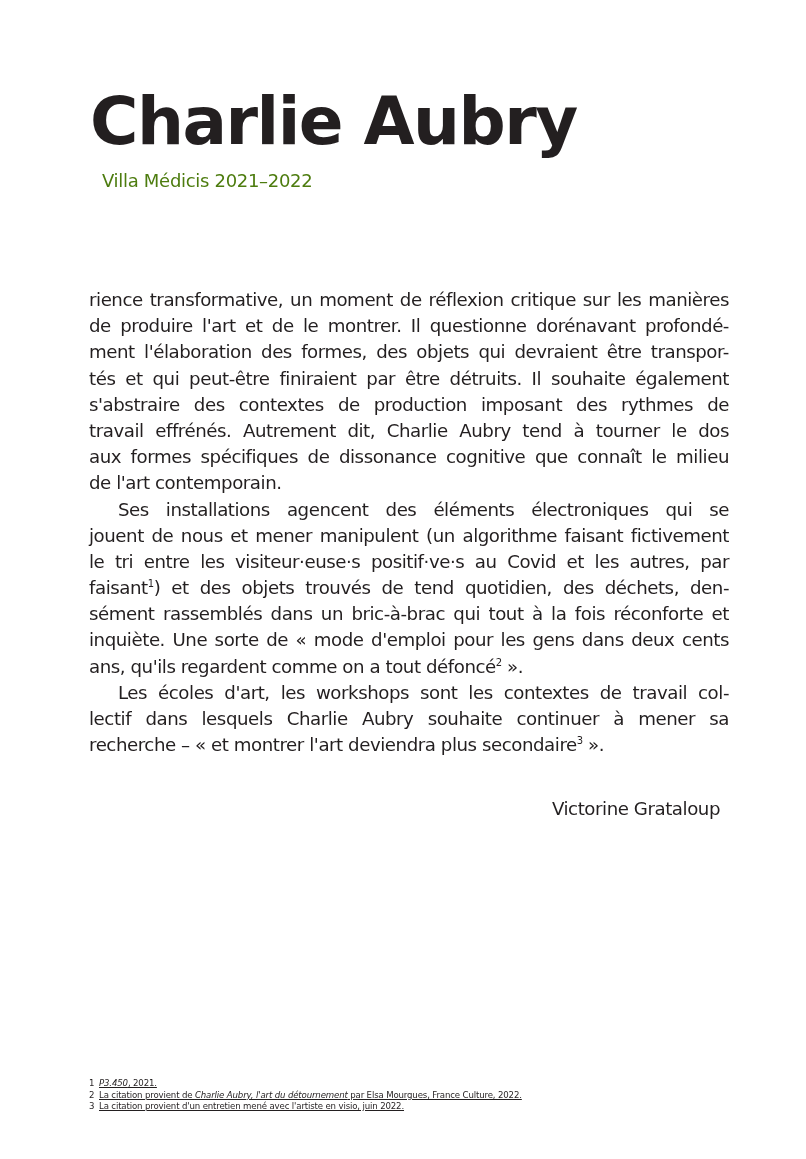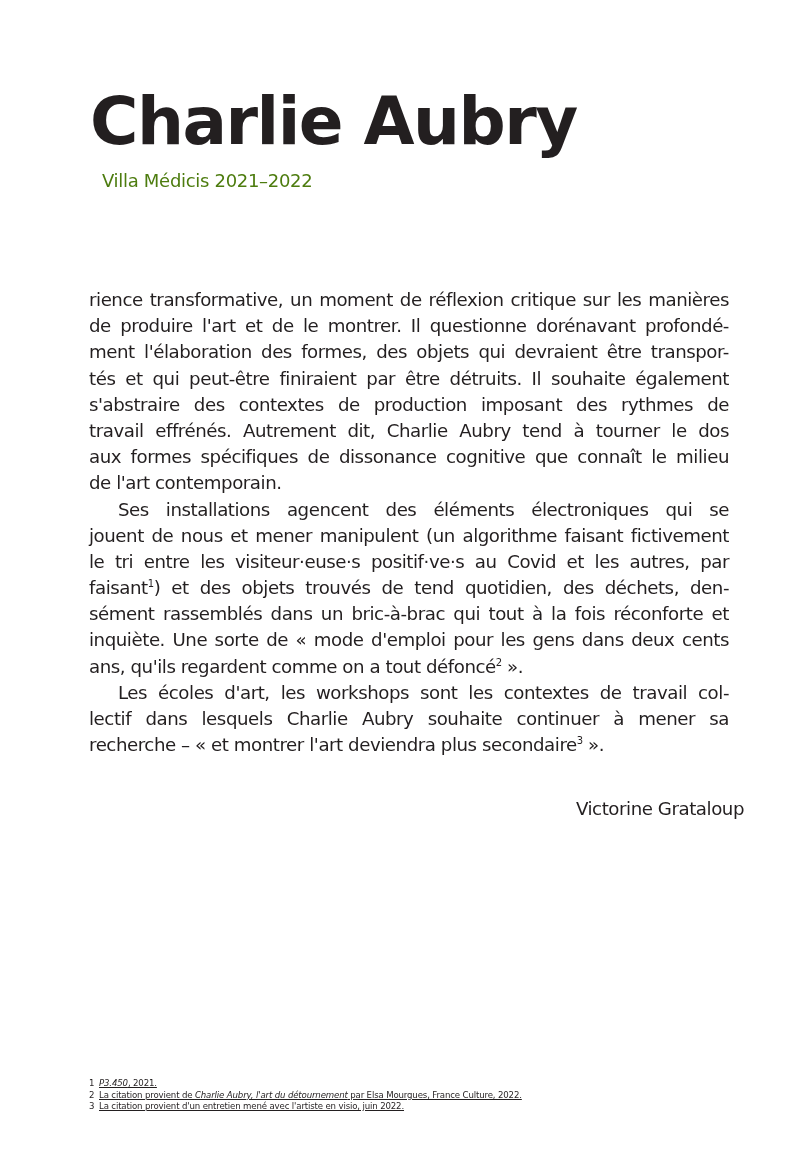--- a/index.html
+++ b/index.html
@@ -17,21 +17,21 @@
     }
     .body-text {
       position: absolute; left: 89px; top: 287px; width: 640px;
       font-size: 18.2px; line-height: 26.2px; letter-spacing: -0.45px;
     }
     .line { display: block; text-align: justify; text-align-last: justify; white-space: nowrap; height: 26.2px; overflow: visible; }
     .line.last { text-align-last: left; text-align: right; }
     .line.indent { padding-left: 29px; }
     sup { font-size: 10px; line-height: 0; vertical-align: 7px; }
     .signature {
-      position: absolute; right: 62px; top: 796px;
+      position: absolute; right: 86px; top: 796px;
       font-size: 18.2px; line-height: 26px; letter-spacing: -0.45px; text-align: center;
     }
     .footnotes {
       position: absolute; left: 89px; top: 1078px;
       font-size: 8.6px; line-height: 11.5px; letter-spacing: -0.15px; text-decoration: underline;
     }
     .fn { display: block; white-space: nowrap; }
     .fn-num { display: inline-block; width: 10px; }
     em { font-style: italic; }
   </style>

